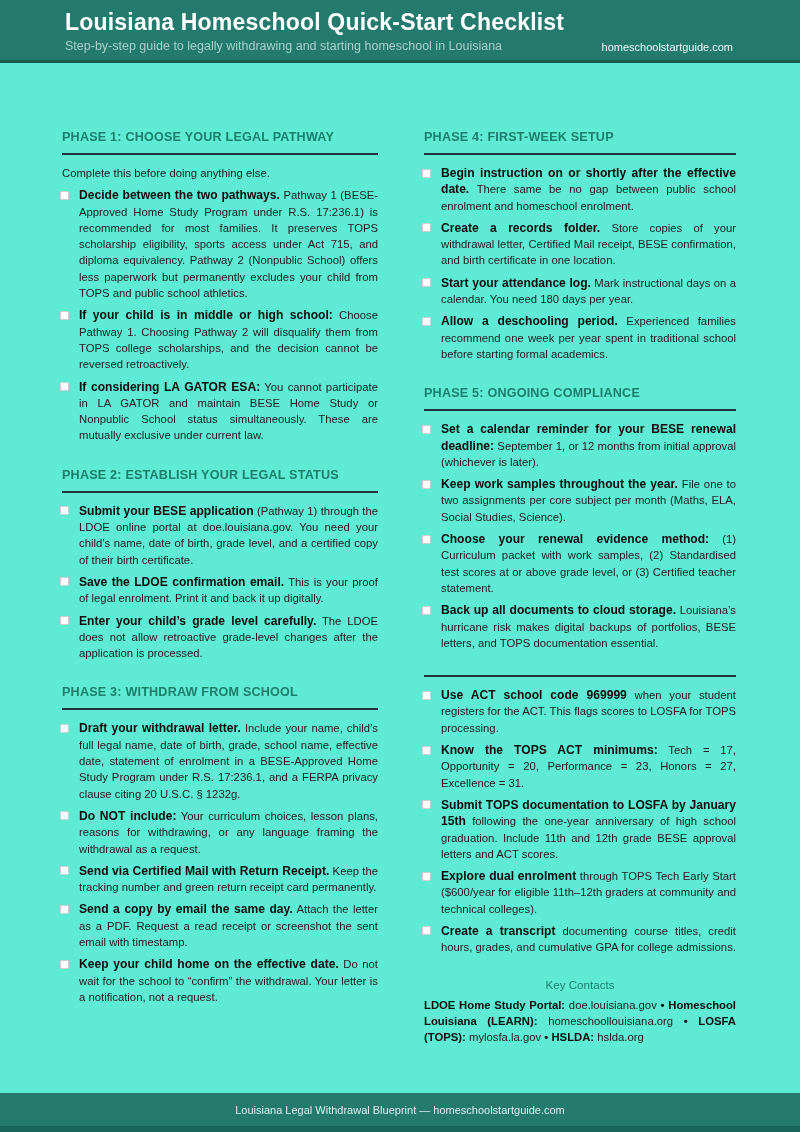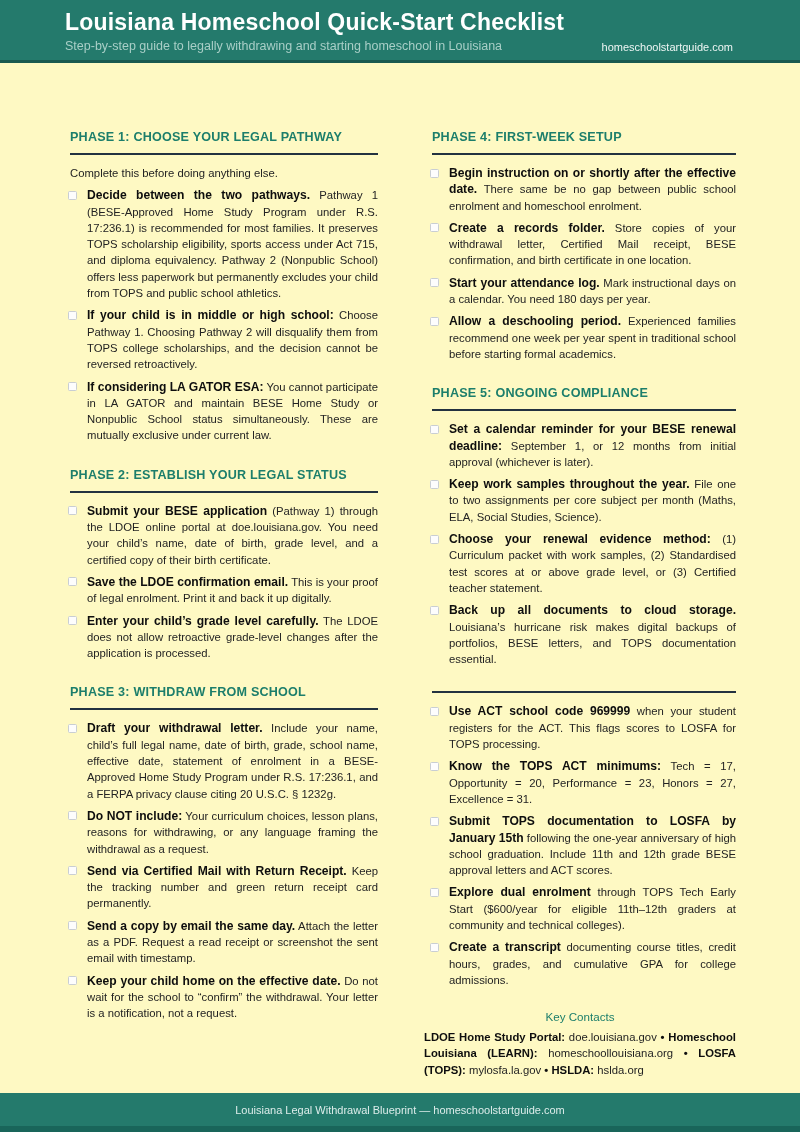--- a/index.html
+++ b/index.html
@@ -1,34 +1,34 @@
 <!DOCTYPE html>
 <html><head>
 <meta charset="utf-8">
 <style>
   * { margin:0; padding:0; box-sizing:border-box; }
   html,body { background:#ffffff; }
   .page {
     position:relative; width:800px; height:1132px; overflow:hidden;
-    background:#fef9c3;
+    background:#5eead4;
     font-family:"Liberation Sans","DejaVu Sans",sans-serif;
   }
   
   .header {
     position:absolute; top:0; left:0; width:100%; height:63px;
     background:#247a6c; border-bottom:3px solid #1a5a4f;
   }
   .header-title { position:absolute; left:65px; top:9px; font-size:23px; font-weight:700; color:#ffffff; letter-spacing:0.2px; }
   .header-sub   { position:absolute; left:65px; top:39px; font-size:12.5px; color:#a9cfc7; }
   .header-site  { position:absolute; right:67px; top:41px; font-size:11px; color:#eef6f4; }
   
   .col { position:absolute; top:130px; }
   .col-left  { left:62px;  width:316px; }
   .col-right { left:424px; width:312px; }
-  .phase { margin-top:0;margin-left:8px; }
+  .phase { margin-top:0; }
   .phase.mt { margin-top:24px; }
   .ph   { font-size:12.6px; line-height:15px; font-weight:700; color:#1c7e6b; letter-spacing:0.2px; margin-bottom:8px; }
   .rule { height:2px; background:#233240; margin-bottom:10px; }
   .intro { font-size:11.3px; line-height:16.3px; color:#232323; text-align:justify; margin-bottom:6px; }
   .item {
     position:relative; padding-left:17px; margin-bottom:6px;
     font-size:11.3px; line-height:16.3px; color:#232323; text-align:justify;
   }
   .item .b { font-size:12.1px; font-weight:700; color:#0e0e0e; }
   .cb {

